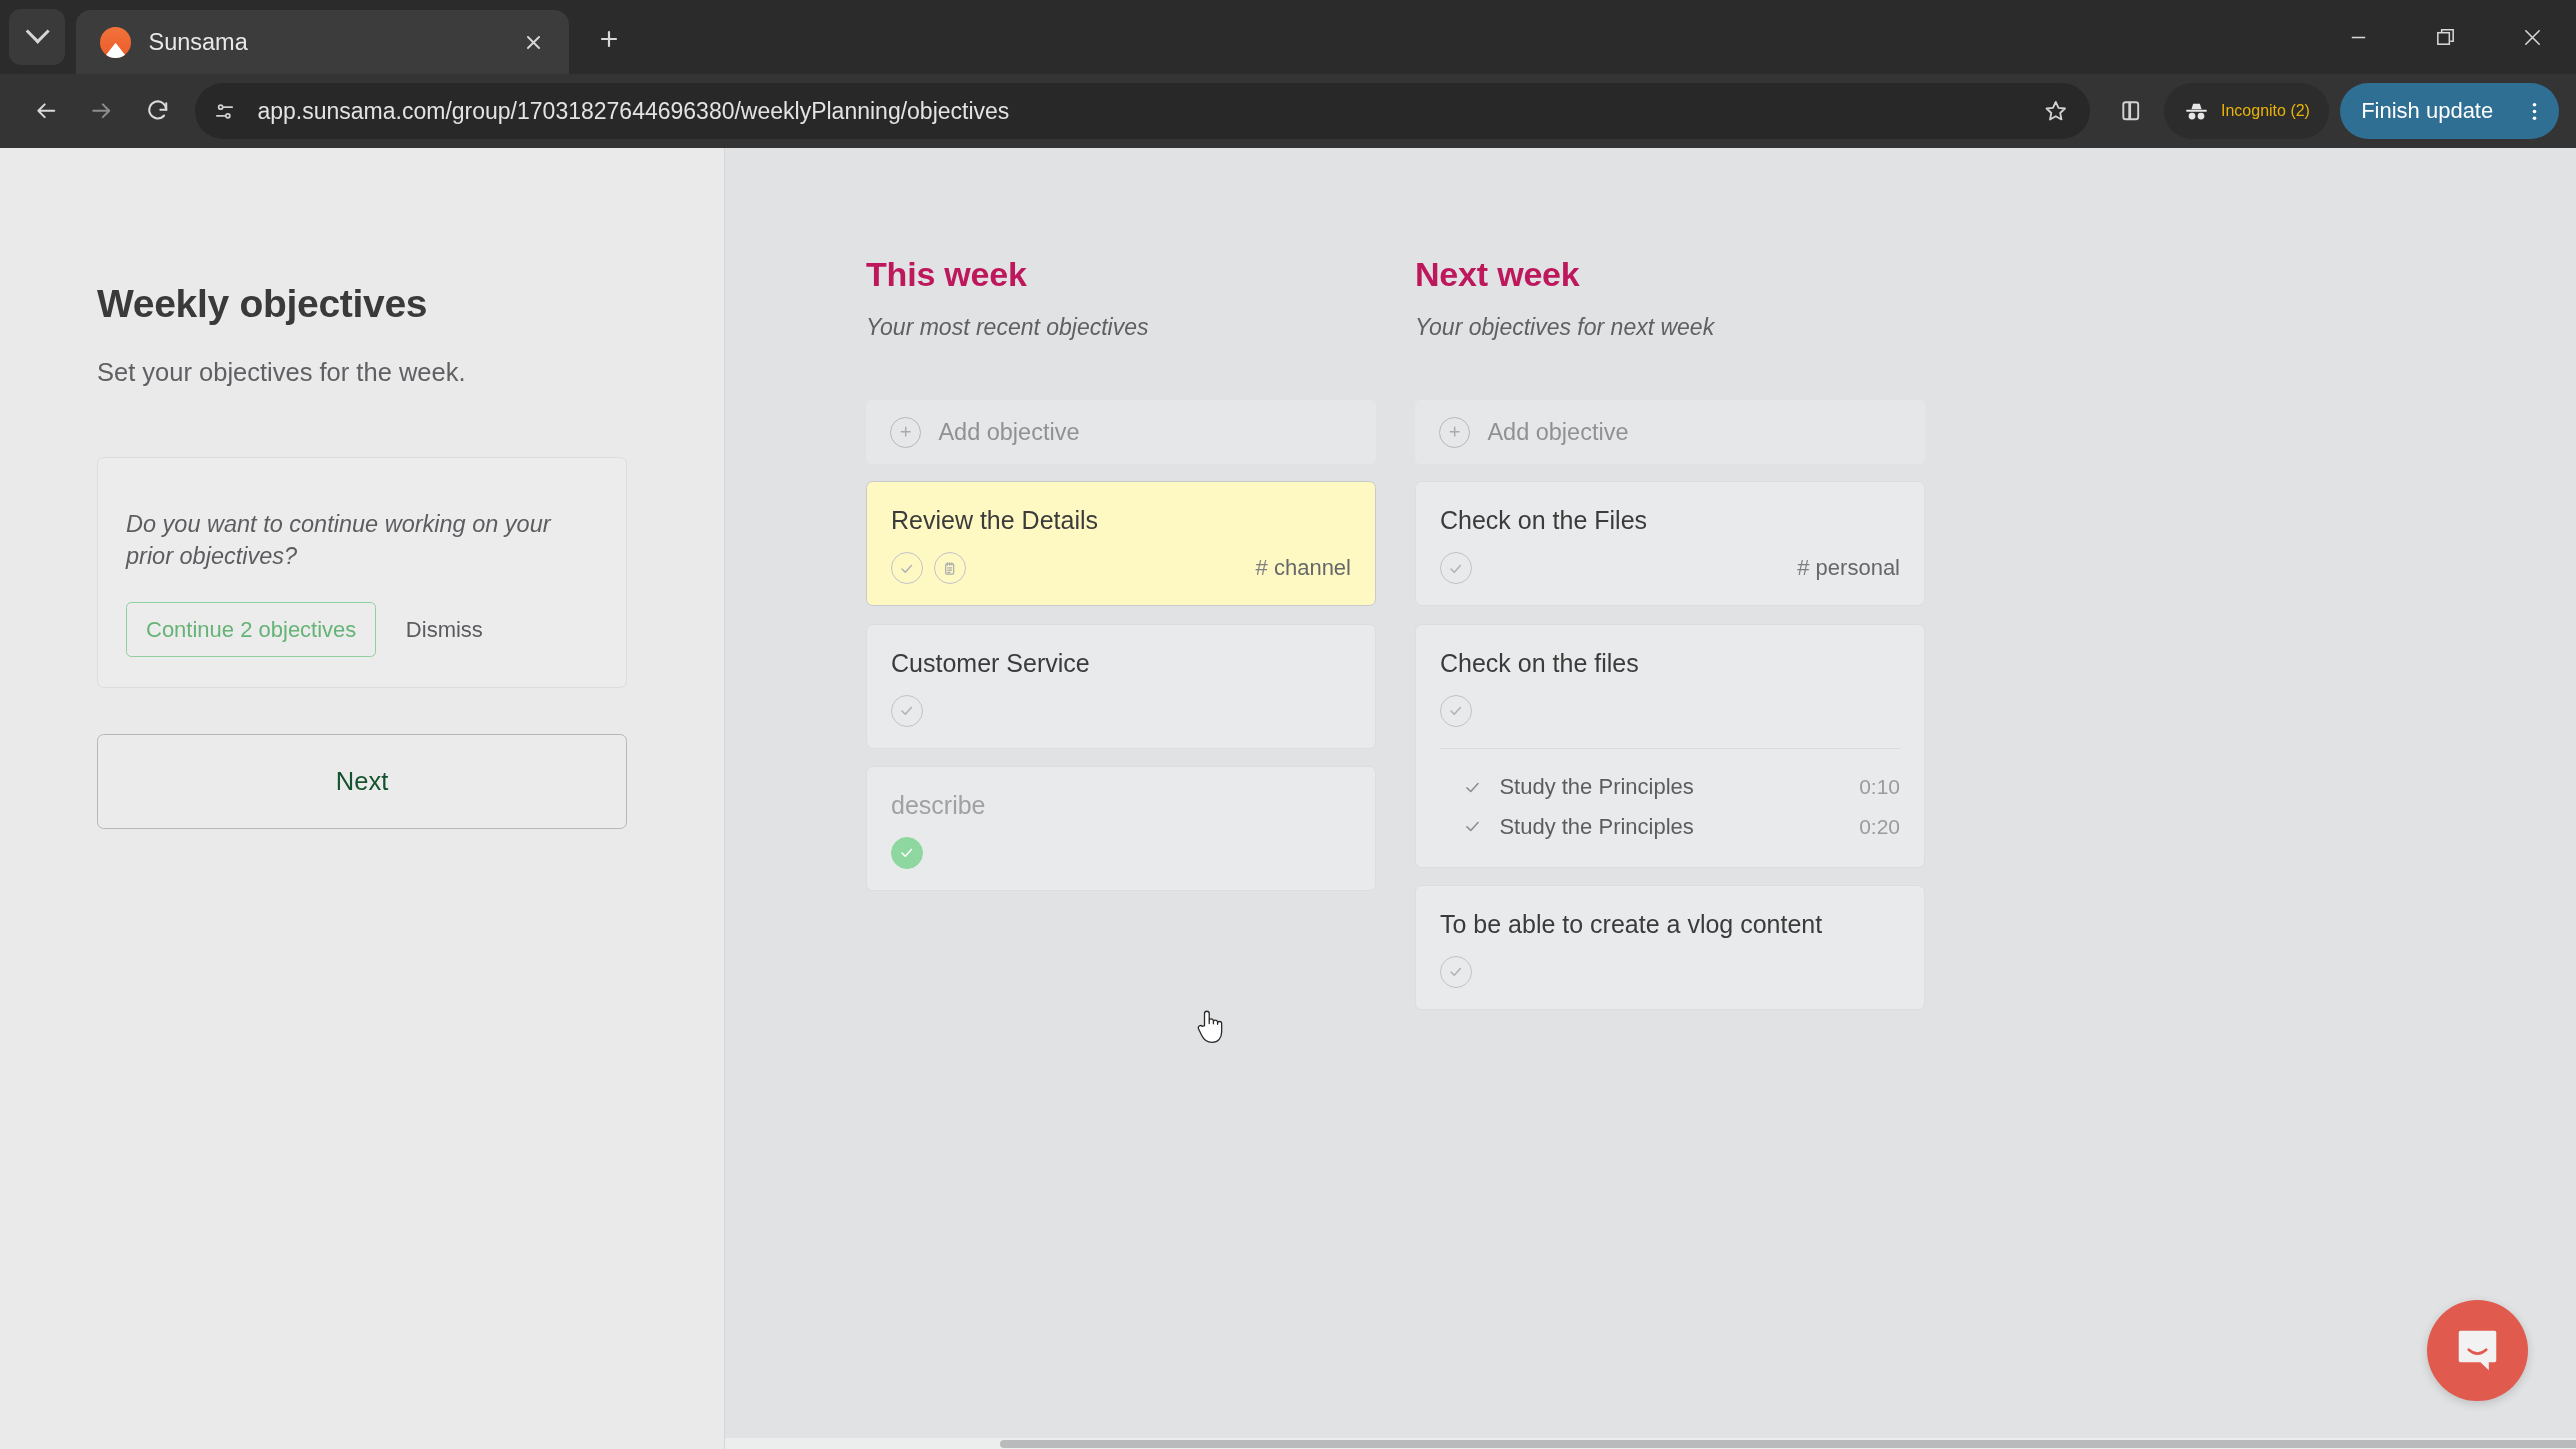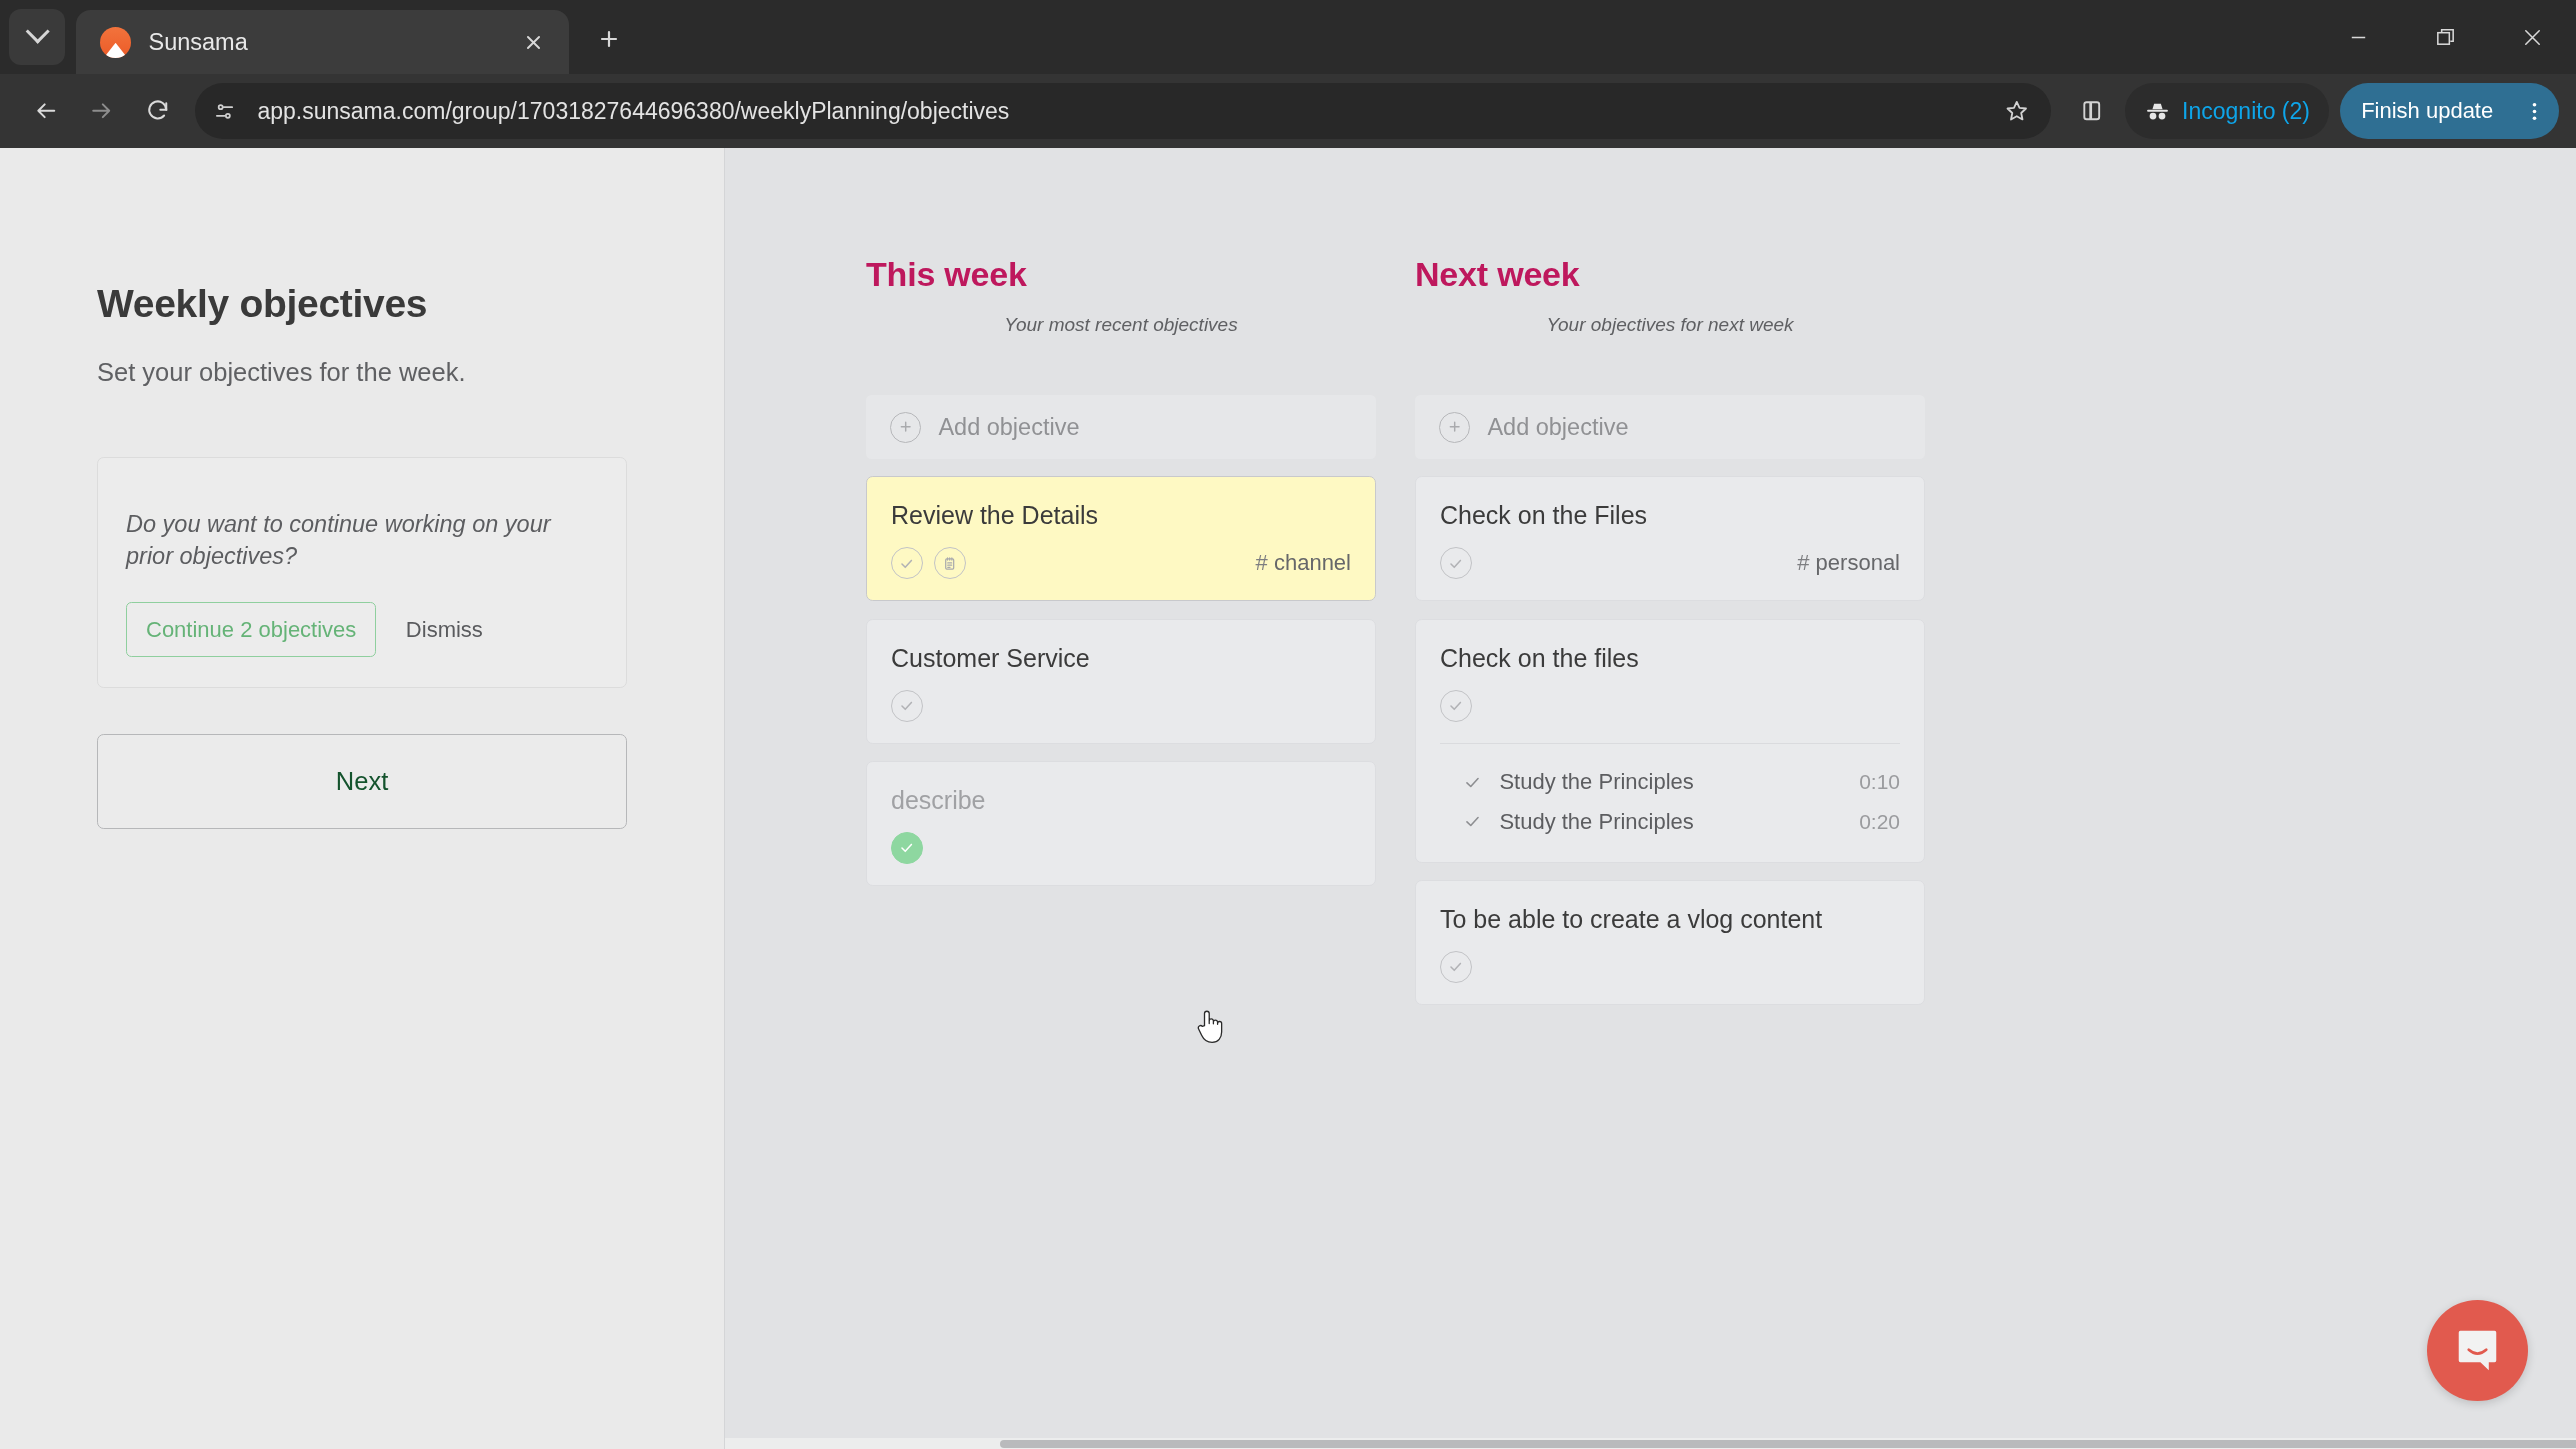--- a/index.html
+++ b/index.html
@@ -163,21 +163,21 @@
     display: flex; align-items: center;
     gap: 10.7px;
     padding: 0 19px;
     background: #2c2c2c;
     border-radius: 28px;
     margin-left: 6.7px;
     cursor: pointer;
     flex: 0 0 auto;
   }
   .incognito-pill svg { width: 27px; height: 27px; flex: 0 0 27px; }
-  .incognito-pill span { color: #0ea5e9; font-size: 23px; white-space: nowrap; }
+  .incognito-pill span { color: #eab308; font-size: 16px; white-space: nowrap; }
 
   .update-btn {
     height: 56px;
     display: flex; align-items: center;
     padding: 0 17.4px 0 21.5px;
     background: #2f6f93;
     border-radius: 28px 0 0 28px;
     margin-left: 10.7px;
     cursor: pointer;
     flex: 0 0 auto;
@@ -293,24 +293,23 @@
   }
   .column { width: 510px; flex: 0 0 510px; }
   .col-title {
     font-size: 34px;
     font-weight: bold;
     color: #be185d;
     letter-spacing: -0.2px;
   }
   .col-sub {
     margin-top: 20px;
-    font-size: 19px;
+    font-size: 23px;
     font-style: italic;
     color: #5f6063;
-    text-align: center;
   }
 
   .add-objective {
     margin-top: 59px;
     height: 64px;
     background: #e6e7e9;
     border-radius: 5.4px;
     display: flex; align-items: center;
     padding-left: 24px;
     gap: 17.4px;

